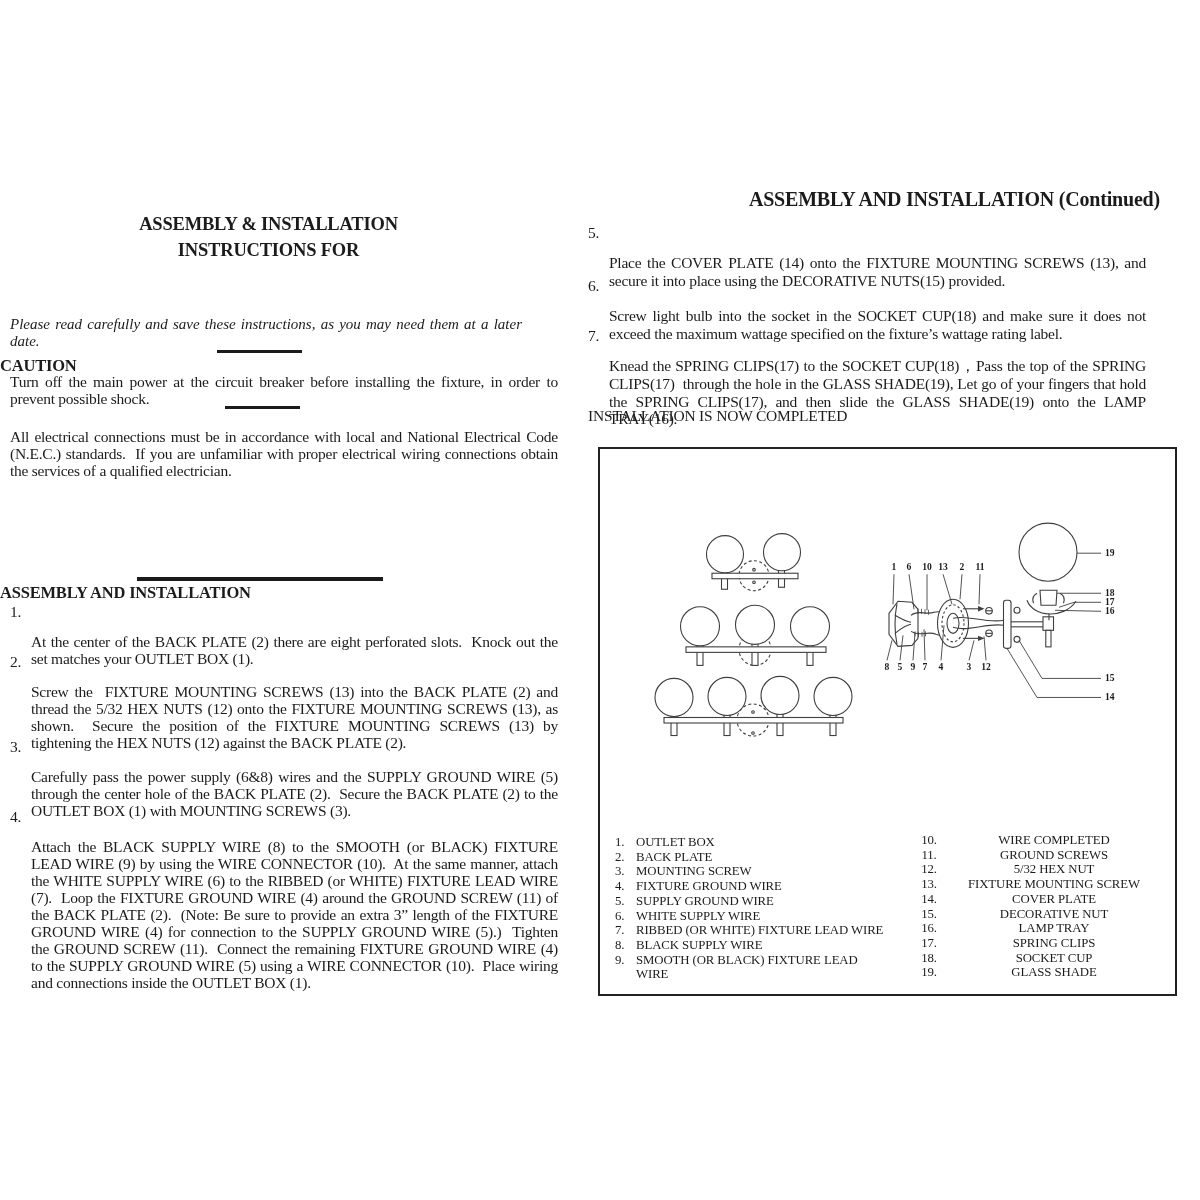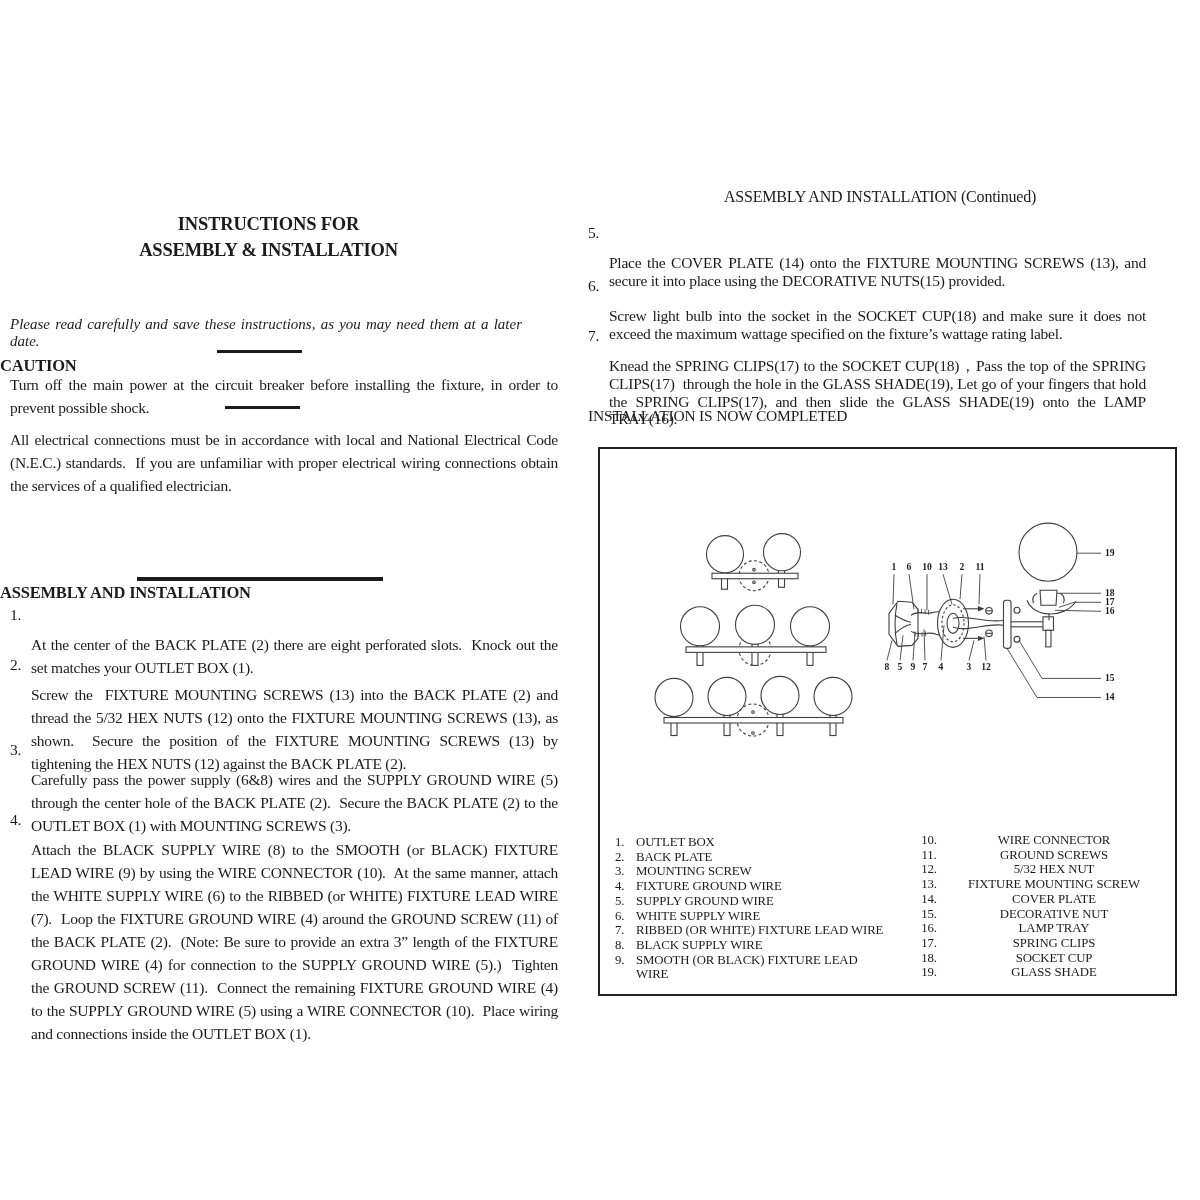--- a/index.html
+++ b/index.html
@@ -11,50 +11,50 @@
   .abs { position:absolute; }
   .rule { height:3px; background:#1b1b1b; }
   .title-block {
     left:0; top:212px; width:537px; text-align:center;
     font-weight:bold; font-size:18.5px; line-height:25.5px; letter-spacing:-0.2px;
   }
   .subhead {
     left:0; width:520px; font-weight:bold;
     font-size:16.5px; line-height:18px; letter-spacing:-0.2px;
   }
-  .body { font-size:15.5px; line-height:23px; letter-spacing:-0.25px; }
+  .body { font-size:15.5px; line-height:17px; letter-spacing:-0.25px; }
   .just { text-align:justify; white-space:pre-wrap; }
   .intro { font-style:italic; font-size:15px; line-height:16.8px; left:10px; width:512px; }
   .step { display:grid; grid-template-columns:21px 1fr; }
   .lstep { left:10px;  width:548px; }
   .rstep { left:588px; width:558px; line-height:17.8px; }
   .step .txt { text-align:justify; white-space:pre-wrap;margin-top:30px; }
-  .rhead { left:600px; top:188px; width:560px; text-align:center;
-           font-weight:normal; font-size:16px; letter-spacing:-0.2px; }
+  .rhead { left:600px; top:188px; width:560px; text-align:right;
+           font-weight:bold; font-size:20px; letter-spacing:-0.2px; }
   .completed { left:588px; top:407px; font-size:15.5px; letter-spacing:-0.2px; }
   .diagram-box {
     left:598px; top:447px; width:579px; height:549px;
     border:2.4px solid #222; box-sizing:border-box; background:#fff;
   }
   .diagram-box svg { position:absolute; left:0; top:0; width:100%; height:100%; }
   .parts-col { position:absolute; font-size:12.8px; line-height:14.7px; letter-spacing:-0.1px; }
   .part-row { display:grid; grid-template-columns:21px 1fr; }
   #parts-right .part-row { grid-template-columns:20px 1fr;text-align:center; }
   .pname { white-space:pre-line; }
   .callout-label { font-family:"Liberation Serif","DejaVu Serif",serif; font-weight:bold;
                    font-size:9.6px; fill:#1b1b1b; }
 </style>
 </head>
 <body>
 
 <div class="page">
 
   <div class="abs title-block">
+    <div>ASSEMBLY &amp; INSTALLATION</div>
     <div>INSTRUCTIONS FOR</div>
-    <div>ASSEMBLY &amp; INSTALLATION</div>
   </div>
 
   <div class="abs intro just" style="top:316px">Please read carefully and save these instructions, as you may need them at a later date.</div>
 
   <div class="abs rule" style="top:350px;left:217px;width:85px"></div>
   <div class="abs subhead" style="top:357px">CAUTION</div>
   <div class="abs body just" style="top:373px;left:10px;width:548px">Turn off the main power at the circuit breaker before installing the fixture, in order to prevent possible shock.</div>
 
   <div class="abs rule" style="top:406px;left:225px;width:75px"></div>
   <div class="abs body just" style="top:428px;left:10px;width:548px">All electrical connections must be in accordance with local and National Electrical Code (N.E.C.) standards.  If you are unfamiliar with proper electrical wiring connections obtain the services of a qualified electrician.</div>
@@ -271,21 +271,21 @@
 
   <div class="part-row">
     <span class="pnum">9.</span>
     <span class="pname">SMOOTH (OR BLACK) FIXTURE LEAD
 WIRE</span>
   </div>
 </div>
     <div class="parts-col" id="parts-right" style="left:319px;top:384px;width:250px">
   <div class="part-row">
     <span class="pnum">10.</span>
-    <span class="pname">WIRE CONNECTOR</span>
+    <span class="pname">WIRE COMPLETED</span>
   </div>
 
   <div class="part-row">
     <span class="pnum">11.</span>
     <span class="pname">GROUND SCREWS</span>
   </div>
 
   <div class="part-row">
     <span class="pnum">12.</span>
     <span class="pname">5/32 HEX NUT</span>

